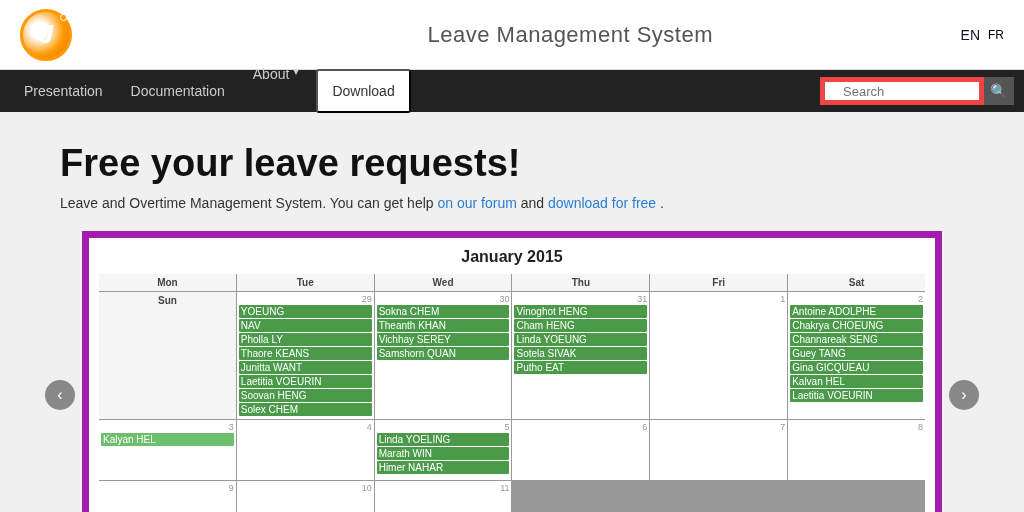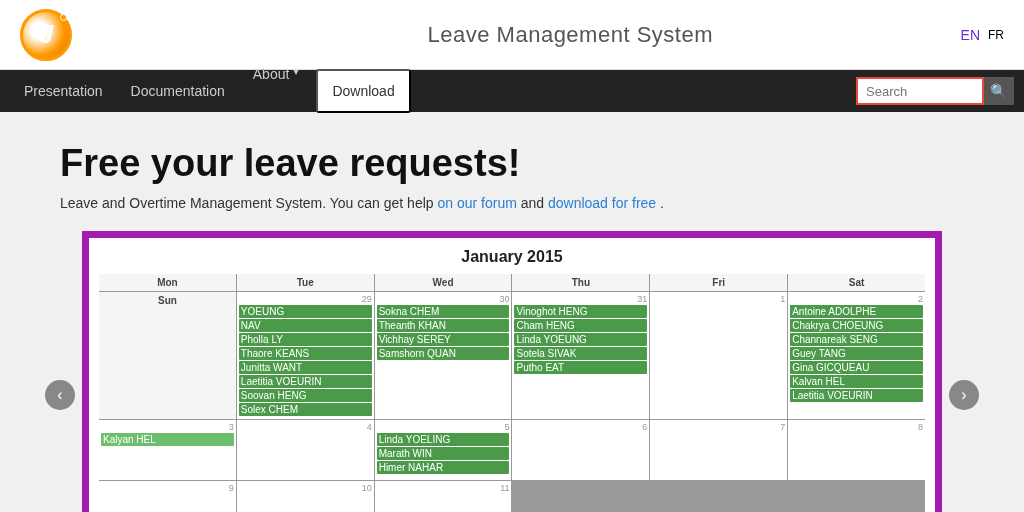--- a/index.html
+++ b/index.html
@@ -53,21 +53,21 @@
       font-size: 22px;
       color: #555;
       letter-spacing: 0.5px;
     }
     .lang-switcher {
       display: flex;
       gap: 8px;
       align-items: center;
       font-size: 14px;
     }
-    .lang-en { color: #6d28d9; }
+    .lang-en { color: #0f172a; }
     .lang-fr { color: #000; font-weight: normal; font-size: 12px; }
 
     
     .navbar {
       background: #222;
       height: 42px;
       display: flex;
       align-items: center;
       padding: 0 10px;
     }
@@ -108,25 +108,25 @@
       font-size: 10px;
       color: #ccc;
     }
     .nav-search-area {
       display: flex;
       align-items: center;
       margin-left: auto;
     }
     .search-input {
       background: #fff;
-      border: 2px solid #ef4444;
-      padding: 4px 8px;
+      border: 5px solid #ef4444;
+      padding: 4px 18px;
       font-size: 13px;
       height: 28px;
-      width: 128px;
+      width: 164px;
       outline: none;
       color: #999;
     }
     .search-btn {
       background: #555;
       border: none;
       height: 28px;
       width: 30px;
       display: flex;
       align-items: center;

